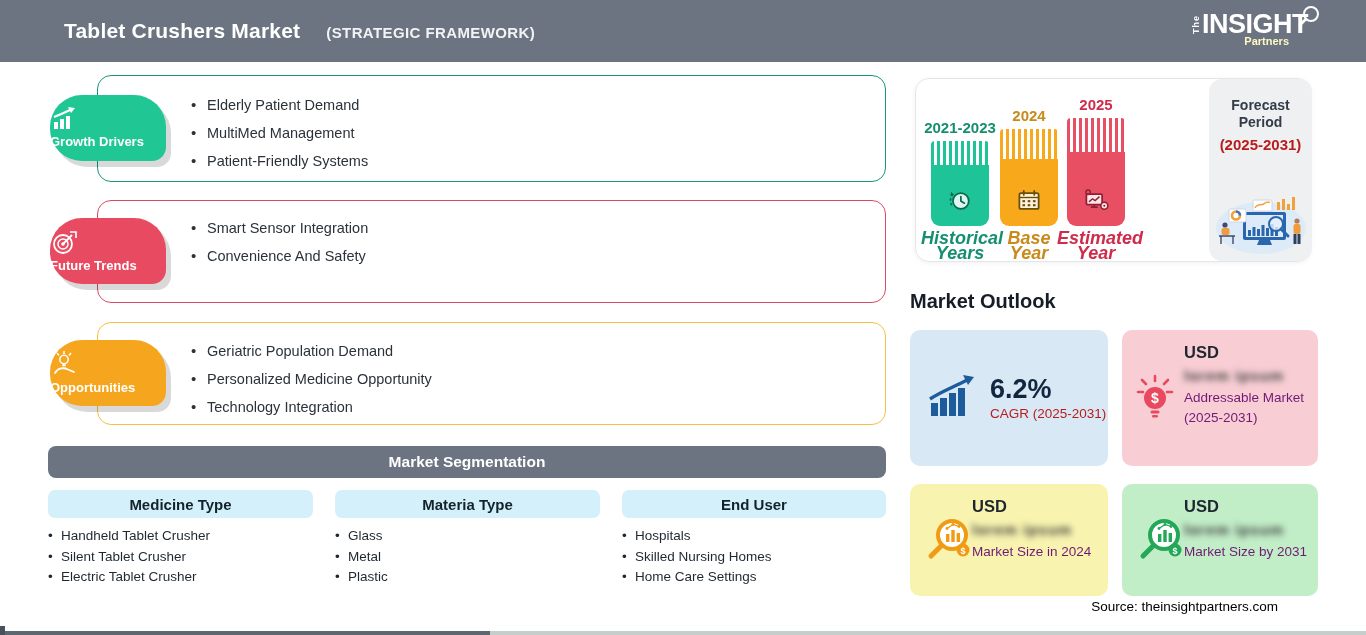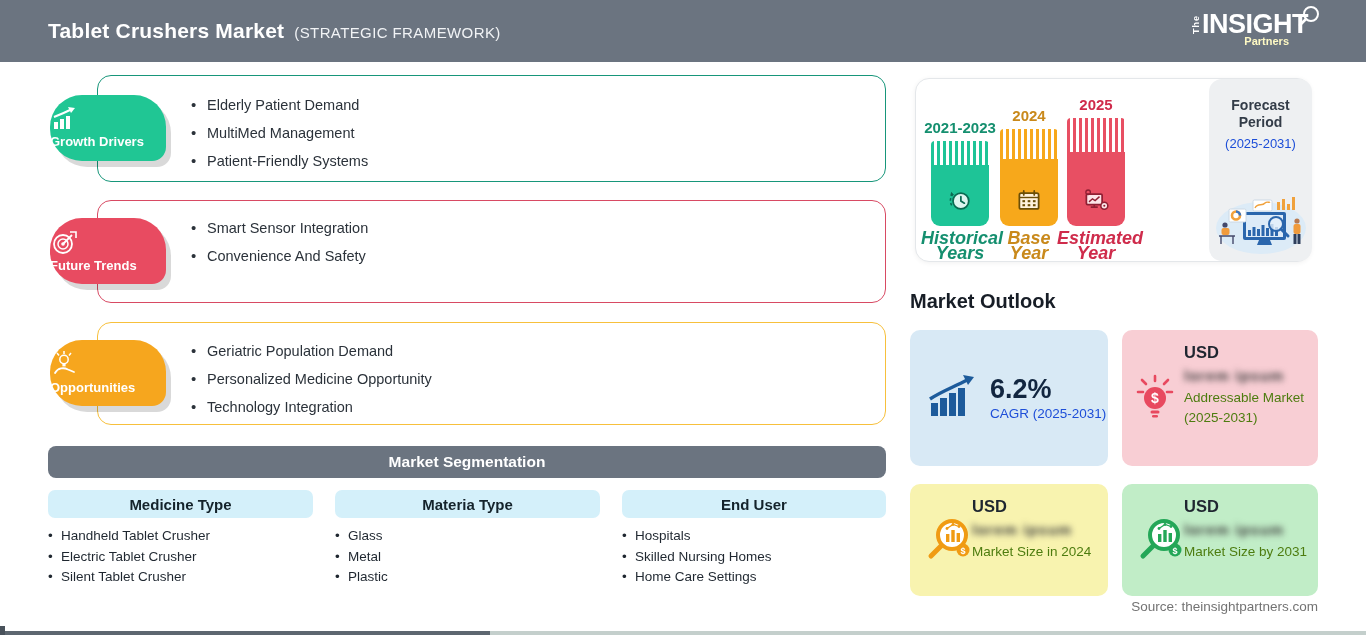--- a/index.html
+++ b/index.html
@@ -2,22 +2,22 @@
 <html><head>
 <meta charset="utf-8">
 <style>
   html,body{margin:0;padding:0;background:#ffffff;}
   *{box-sizing:border-box;font-family:"Liberation Sans",sans-serif;}
   .page{position:relative;width:1366px;height:635px;background:#ffffff;overflow:hidden;}
 
   
   .topbar{position:absolute;left:0;top:0;width:1366px;height:62px;background:#6b7480;display:flex;align-items:center;}
   .titlewrap{display:flex;align-items:baseline;gap:10px;padding-left:48px;}
-  .titlewrap h1{margin:0;font-size:21px;font-weight:700;color:#ffffff;letter-spacing:.2px;}
-  .subtitle{font-size:15px;color:#f1f3f5;font-weight:400;letter-spacing:.4px;}
+  .titlewrap h1{margin:16px;font-size:21px;font-weight:700;color:#ffffff;letter-spacing:.2px;}
+  .subtitle{font-size:15px;color:#f1f3f5;font-weight:700;letter-spacing:.4px;}
   .logo{position:absolute;right:58px;top:11px;display:flex;align-items:flex-start;}
   .logo-the{writing-mode:vertical-rl;transform:rotate(180deg);font-size:9px;font-weight:700;color:#ffffff;letter-spacing:1px;margin-top:4px;margin-right:1px;}
   .logo-col{display:flex;flex-direction:column;align-items:flex-end;position:relative;}
   .logo-insight{font-size:27px;font-weight:700;color:#ffffff;letter-spacing:-.5px;line-height:26px;}
   .logo-partners{font-size:11px;font-weight:700;color:#fef9c3;margin-top:-2px;margin-right:19px;}
   .logo-lens{position:absolute;right:-16px;top:-7px;width:30px;height:30px;}
 
   
   .fbox{position:absolute;left:97px;width:789px;background:#fff;border-radius:14px;}
   .fb-g{top:75px;height:107px;border:1.6px solid #17967a;}
@@ -50,38 +50,38 @@
   .tbar .solid{background:var(--bc);flex:1;border-radius:0 0 9px 9px;display:flex;align-items:flex-end;justify-content:center;padding-bottom:11px;}
   .tyear{position:absolute;top:-22px;left:50%;transform:translateX(-50%);white-space:nowrap;font-size:15px;font-weight:800;}
   .tlabel{position:absolute;top:calc(100% + 5px);left:50%;transform:translateX(-50%);width:78px;text-align:center;font-size:18px;font-weight:700;line-height:14.5px;font-style:italic;}
   .lc-g{color:#158f6f}.lc-o{color:#c9891b}.lc-r{color:#cf2b4b}.lc-k{color:#3c3c3c}
   .tb-1{left:15px;height:85px;} .tb-1 .stripes{height:24px;}
   .tb-2{left:84px;height:97px;} .tb-2 .stripes{height:30px;}
   .tb-3{left:151px;height:108px;} .tb-3 .stripes{height:34px;}
   .tb-4{left:216px;height:127px;} .tb-4 .stripes{height:44px;}
   .fpanel{position:absolute;left:293px;top:0;width:103px;height:182px;background:#eef0f2;border-radius:13px;padding-top:18px;text-align:center;}
   .fpanel .ft{font-size:14px;font-weight:700;color:#333c48;line-height:17px;width:72px;margin:0 auto;}
-  .fpanel .fr{font-size:13px;font-weight:400;color:#1d4ed8;margin-top:5px;}
+  .fpanel .fr{font-size:15px;font-weight:700;color:#b91c1c;margin-top:5px;}
   .fpanel svg.illus{position:absolute;left:4px;bottom:5px;}
 
   
   .mo-title{position:absolute;left:910px;top:290px;margin:0;font-size:20px;font-weight:700;color:#171d26;}
   .card{position:absolute;border-radius:10px;}
   .card-blue{left:910px;top:330px;width:198px;height:136px;background:#d8e9f5;display:flex;align-items:center;padding-left:17px;gap:13px;}
   .cagr-value{font-size:27px;font-weight:800;color:#122640;line-height:28px;}
-  .cagr-label{font-size:13.5px;color:#1d4ed8;margin-top:3px;}
+  .cagr-label{font-size:13.5px;color:#b91c1c;margin-top:3px;}
   .card-pink{left:1122px;top:330px;width:196px;height:136px;background:#f8ced4;}
   .card-yellow{left:910px;top:484px;width:198px;height:112px;background:#f8f3af;}
   .card-green{left:1122px;top:484px;width:196px;height:112px;background:#c1edc7;}
   .card .cicon{position:absolute;left:12px;top:50%;transform:translateY(-50%);}
   .ctext{margin-left:62px;padding-top:13px;padding-right:8px;}
   .usd{font-size:16.5px;font-weight:800;color:#1f2630;}
   .redacted{font-size:15px;font-weight:800;color:#3c3c3c;filter:blur(3px);letter-spacing:1px;margin:5px 0 4px 0;}
-  .clabel{font-size:13.5px;color:#4d7c0f;line-height:1.45;}
-  .source{position:absolute;left:910px;top:599px;width:408px;text-align:right;font-size:13.5px;color:#737373;}
+  .clabel{font-size:13.5px;color:#701a75;line-height:1.45;}
+  .source{position:absolute;left:870px;top:599px;width:408px;text-align:right;font-size:13.5px;color:#000000;}
 
   
   .foot-l{position:absolute;left:0;bottom:0;width:490px;height:4px;background:#5d6770;}
   .foot-r{position:absolute;left:490px;bottom:0;width:876px;height:4px;background:#c4cfcc;}
   .foot-notch{position:absolute;left:0;bottom:0;width:5px;height:9px;background:#49525b;}
 </style>
 </head>
 <body>
 
 <div class="page">
@@ -157,22 +157,22 @@
   </div>
 
   <div class="segbar">
     <span>Market Segmentation</span>
   </div>
 
   <div class="segcol sc-1">
     <div class="chip">Medicine Type</div>
     <ul>
       <li>Handheld Tablet Crusher</li>
+      <li>Silent Tablet Crusher</li>
       <li>Electric Tablet Crusher</li>
-      <li>Silent Tablet Crusher</li>
     </ul>
   </div>
   <div class="segcol sc-2">
     <div class="chip">Materia Type</div>
     <ul>
       <li>Glass</li>
       <li>Metal</li>
       <li>Plastic</li>
     </ul>
   </div>

